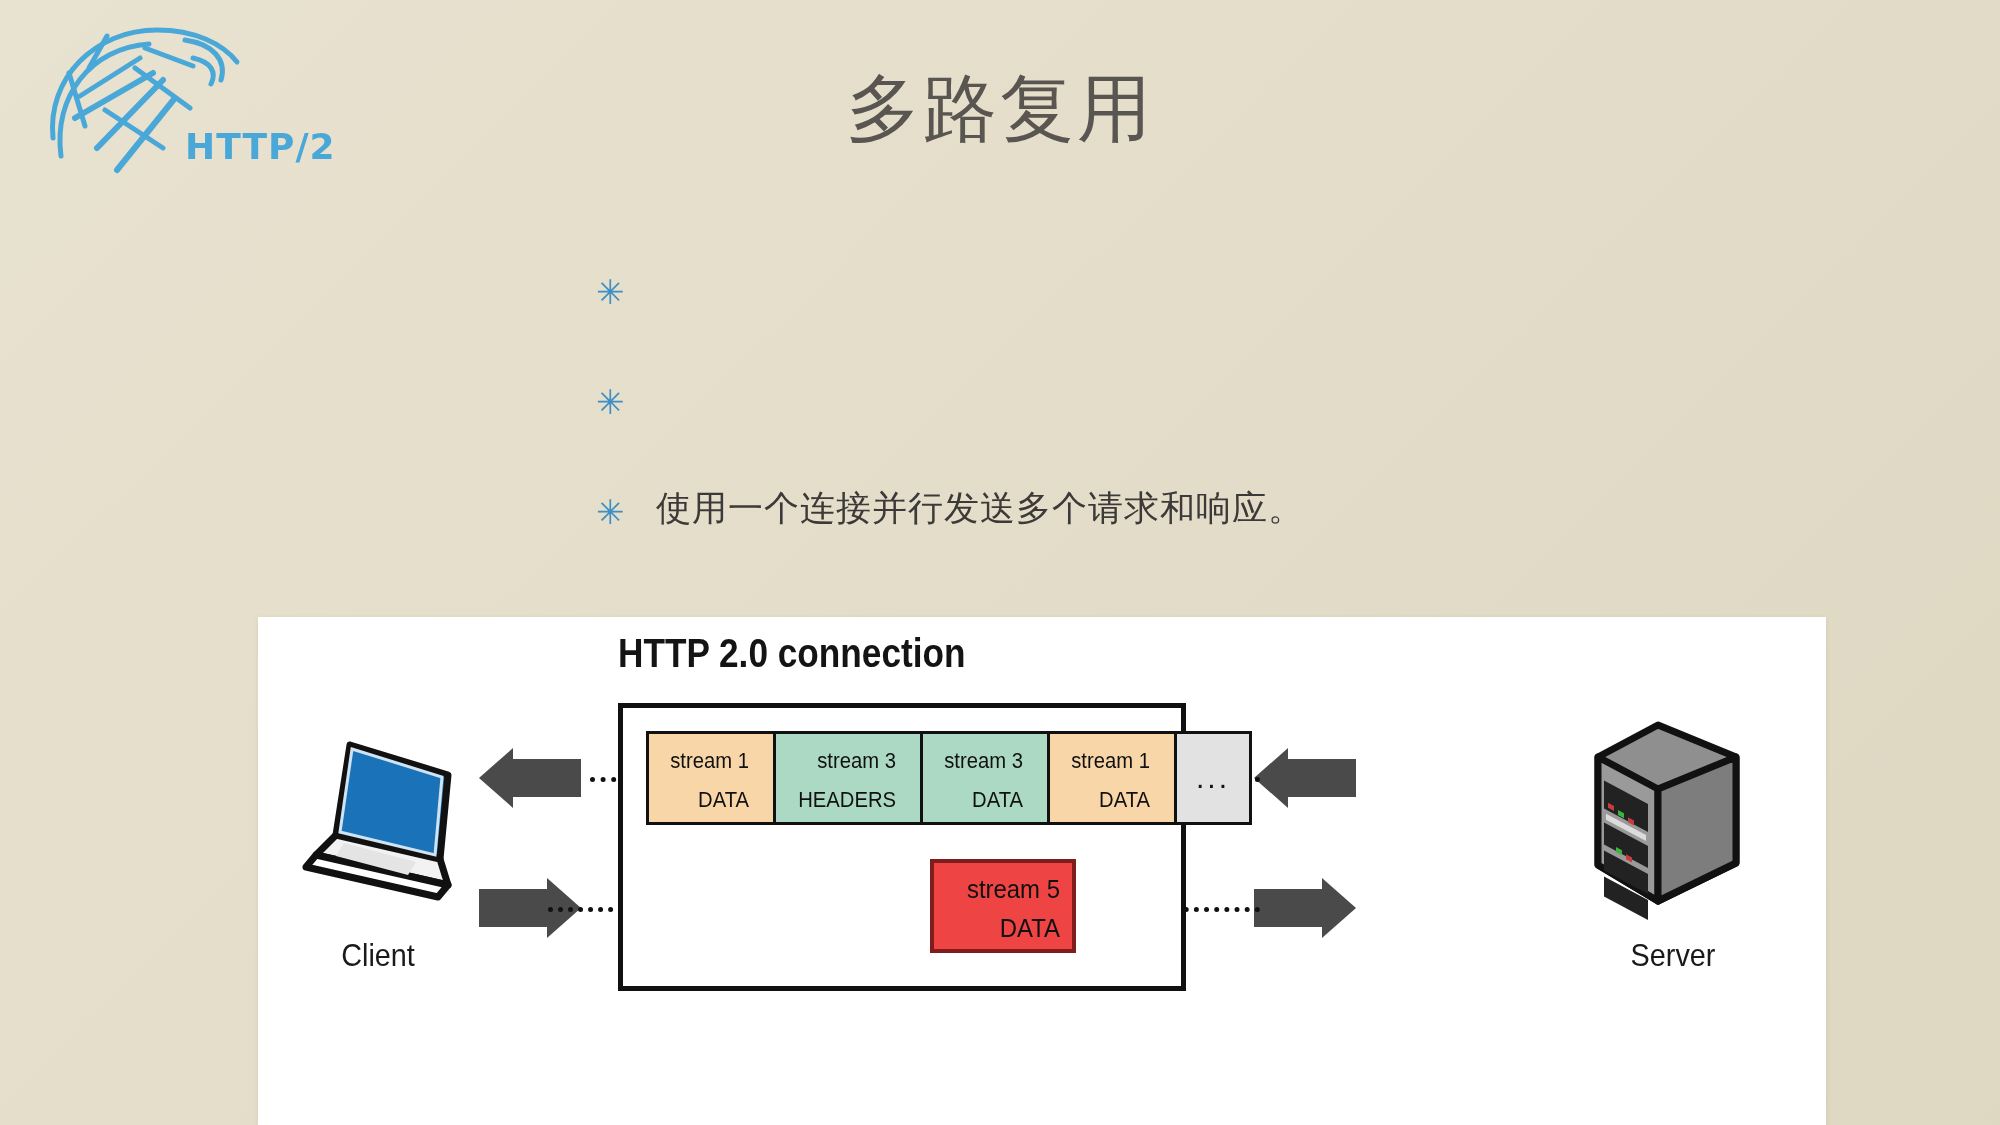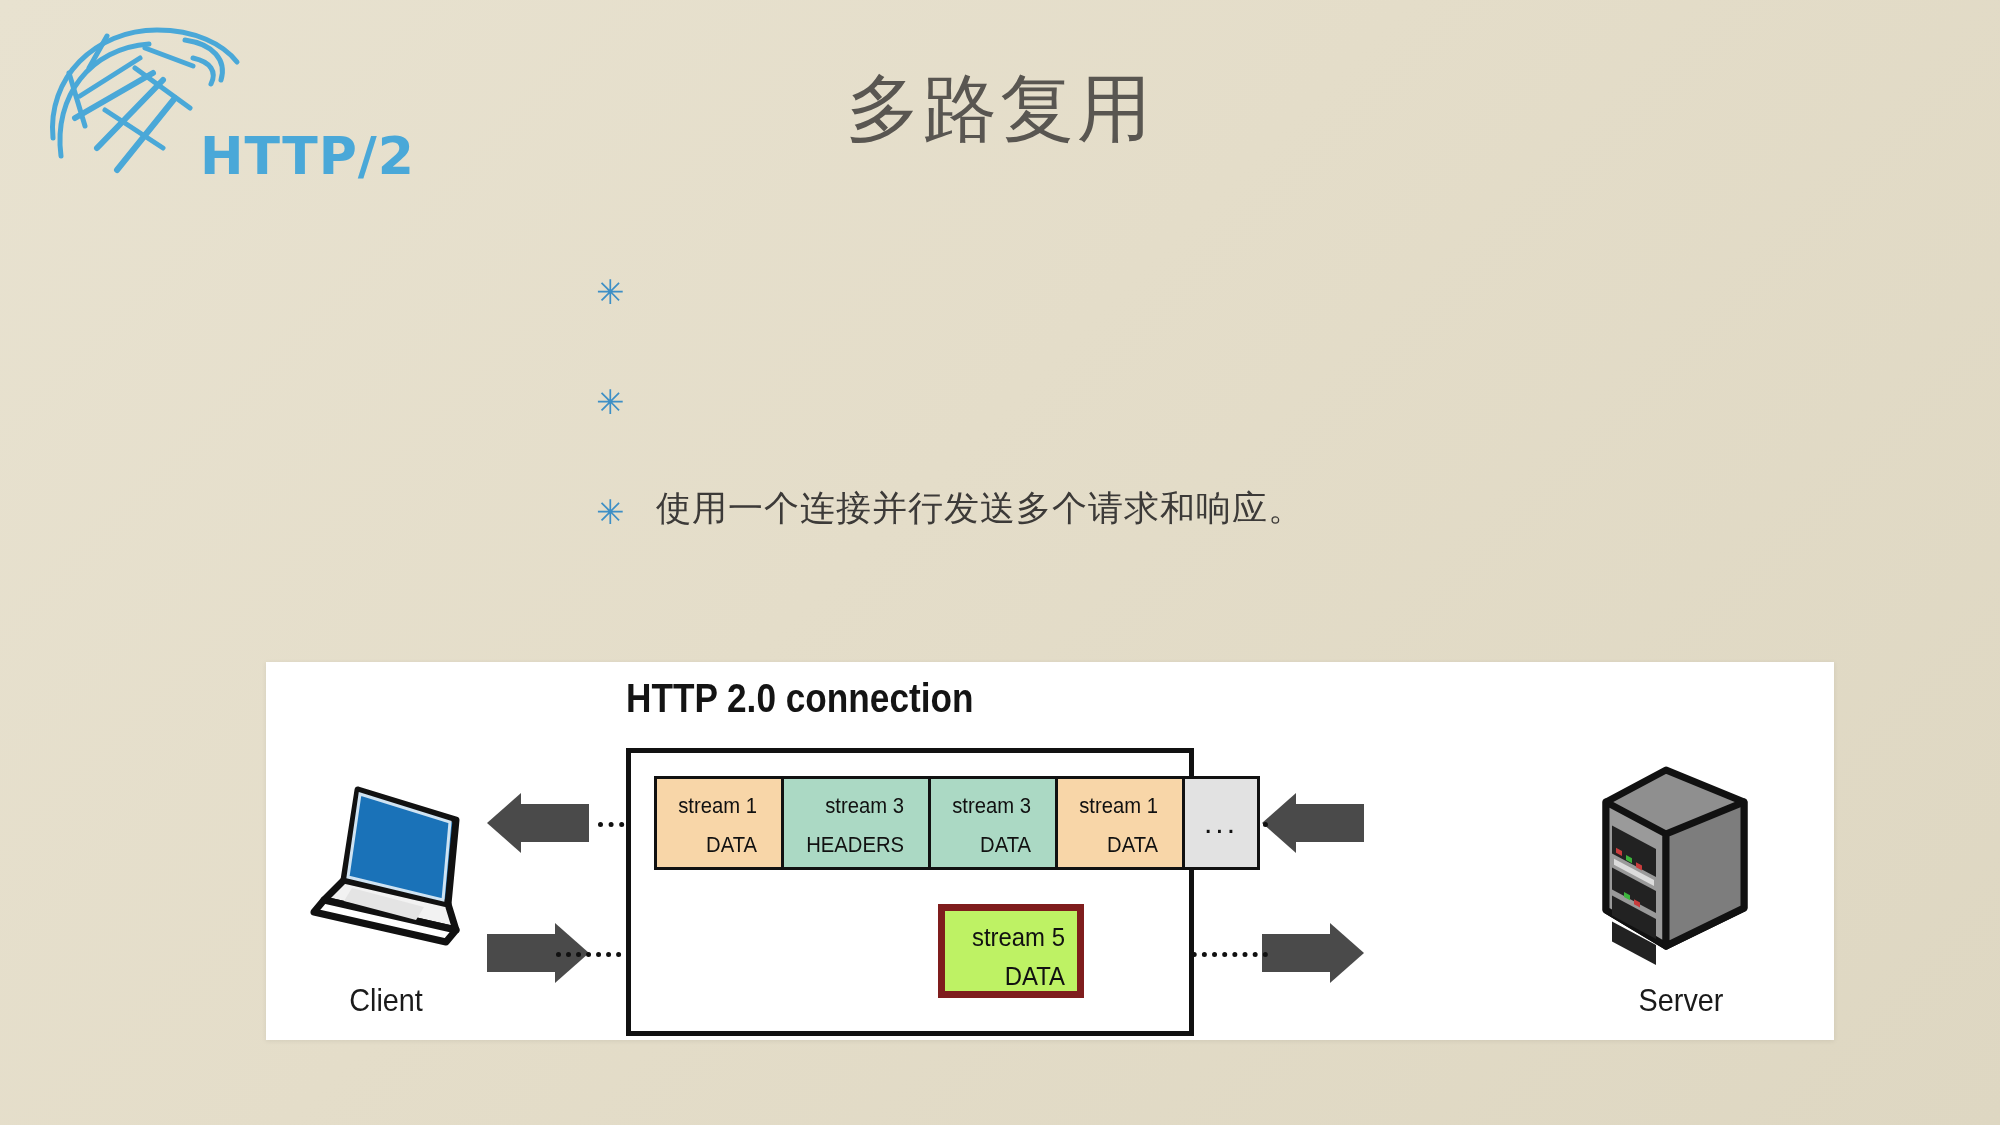--- a/index.html
+++ b/index.html
@@ -35,27 +35,26 @@
   #logo-globe {
     position: absolute;
     left: 0; top: 0;
     width: 210px;
     height: 160px;
   }
   #logo-text {
     position: absolute;
     left: 140px;
     top: 108px;
-    font-size: 52px;
+    font-size: 36px;
     font-weight: bold;
     color: #4aa8d8;
     letter-spacing: 1px;
     font-family: "DejaVu Sans", sans-serif;
     white-space: nowrap;
-    margin-left: 15px;
   }
 
   
   #page-title {
     position: absolute;
     left: 0;
     top: 60px;
     width: 2000px;
     text-align: center;
     font-size: 74px;
@@ -92,26 +91,25 @@
     line-height: 46px;
     letter-spacing: 1px;
     font-family: "DejaVu Sans", sans-serif;
     white-space: nowrap;
   }
 
   
   #diagram-panel {
     position: absolute;
     left: 258px;
-    top: 662px;
+    top: 617px;
     width: 1568px;
-    height: 378px;
+    height: 508px;
     background: #ffffff;
     box-shadow: 0 1px 5px rgba(0,0,0,0.08);
-    margin-left: 8px;
   }
 
   #diagram-title {
     position: absolute;
     left: 360px;
     top: 14px;
     font-size: 40px;
     font-weight: bold;
     color: #141414;
     font-family: "Liberation Sans Narrow", "Liberation Sans", sans-serif;
@@ -173,23 +171,23 @@
     transform: none;
     line-height: 88px;
   }
 
   #stream-5 {
     position: absolute;
     left: 672px;
     top: 242px;
     width: 146px;
     height: 94px;
-    border: 7px solid #7f1d1d;
+    border: 4px solid #7f1d1d;
     box-sizing: border-box;
-    background: #bef264;
+    background: #ef4444;
     padding: 7px 12px 7px 8px;
     text-align: right;
     font-family: "Liberation Sans Narrow", "Liberation Sans", sans-serif;
     font-size: 26px;
     color: #111111;
     line-height: 39px;
   }
   #stream-5 .ln {
     display: block;
     transform: scaleX(0.92);

